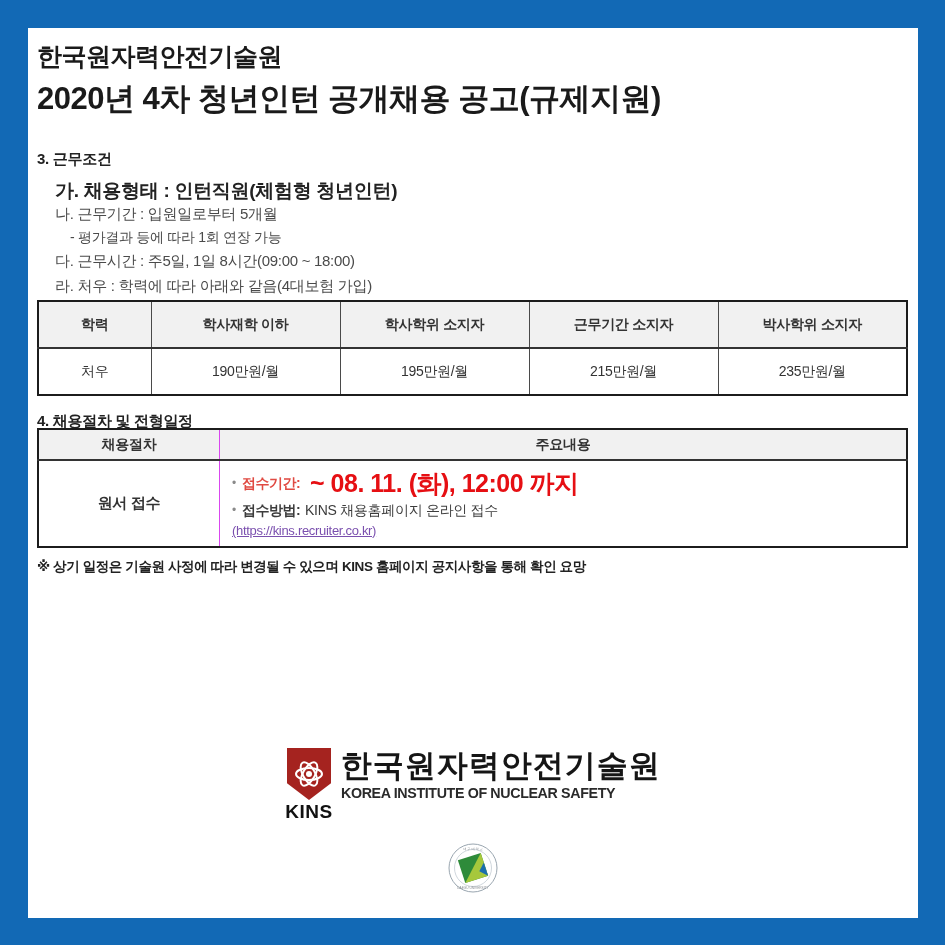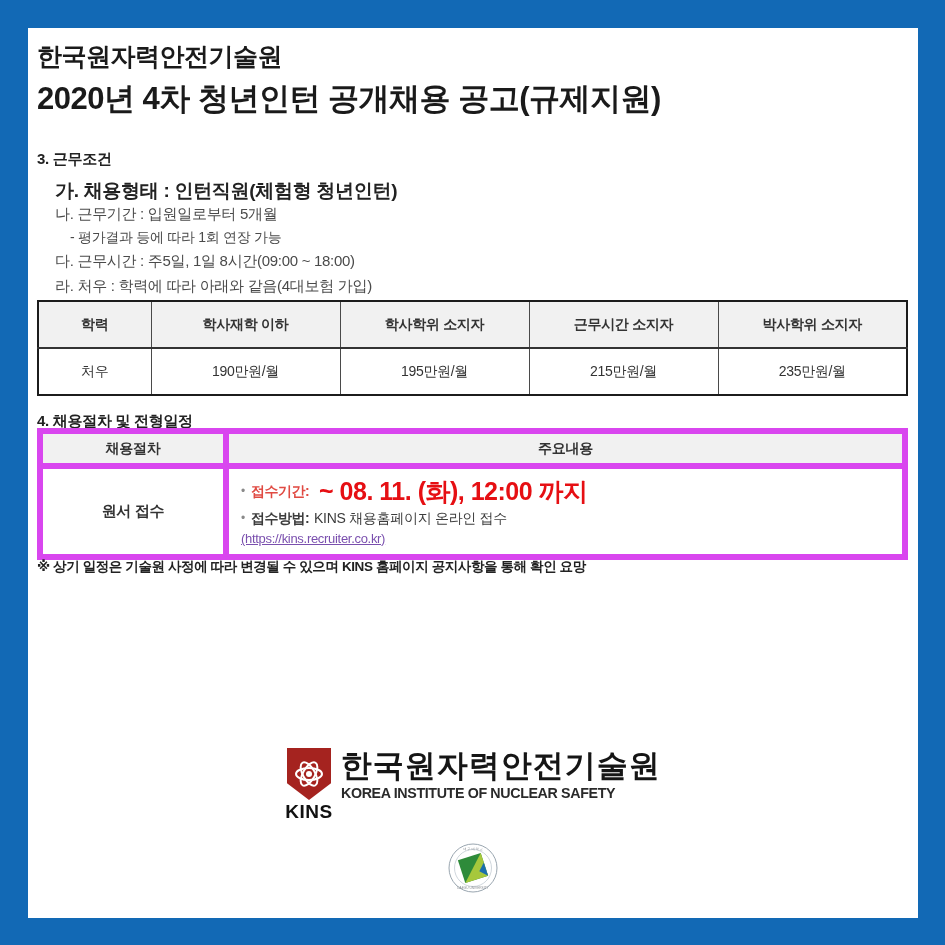--- a/index.html
+++ b/index.html
@@ -40,21 +40,21 @@
     height:43px;font-size:14px;color:#333;letter-spacing:-0.3px;
   }
   .salary-table tr.hdr td{background:#f1f1f1;font-weight:600;border-bottom:2px solid #333;}
   .salary-table{border:2px solid #1c1c1c;}
   .salary-table col.c0{width:113px;}
 
   
   .s4-head{left:9px;top:384px;}
   .proc-table{left:9px;top:400px;width:871px;border-collapse:collapse;table-layout:fixed;}
   .proc-table{border:2px solid #1c1c1c;}
-  .proc-table td{border:6px solid #d946ef;vertical-align:middle;color:#333;letter-spacing:-0.3px;margin-left:15px;}
+  .proc-table td{border:1px solid #d946ef;vertical-align:middle;color:#333;letter-spacing:-0.3px;margin-left:15px;}
   .proc-table tr.hdr td{
     background:#f1f1f1;font-weight:700;font-size:14px;text-align:center;height:27px;
     border-bottom:2px solid #333;
   }
   .proc-table td.stage{width:178px;text-align:center;font-weight:800;font-size:15px;height:83px;}
   .proc-table td.detail{padding:6px 12px;}
   .b-row{display:flex;align-items:center;line-height:1.2;}
   .bullet{color:#8a8a8a;font-size:12px;margin-right:6px;}
   .period-label{color:#e04a42;font-size:14px;font-weight:600;letter-spacing:-0.5px;margin-right:10px;}
   .period-value{color:#e60f13;font-size:25px;font-weight:800;letter-spacing:-0.5px;}
@@ -105,21 +105,21 @@
         <col>
         <col>
         <col>
         <col>
       </colgroup>
     <tbody>
         <tr class="hdr">
       <td>학력</td>
       <td>학사재학 이하</td>
       <td>학사학위 소지자</td>
-      <td>근무시간 소지자</td>
+      <td>근무기간 소지자</td>
       <td>박사학위 소지자</td>
     </tr>
     <tr>
       <td>처우</td>
       <td>190만원/월</td>
       <td>195만원/월</td>
       <td>215만원/월</td>
       <td>235만원/월</td>
     </tr>
   </tbody>

